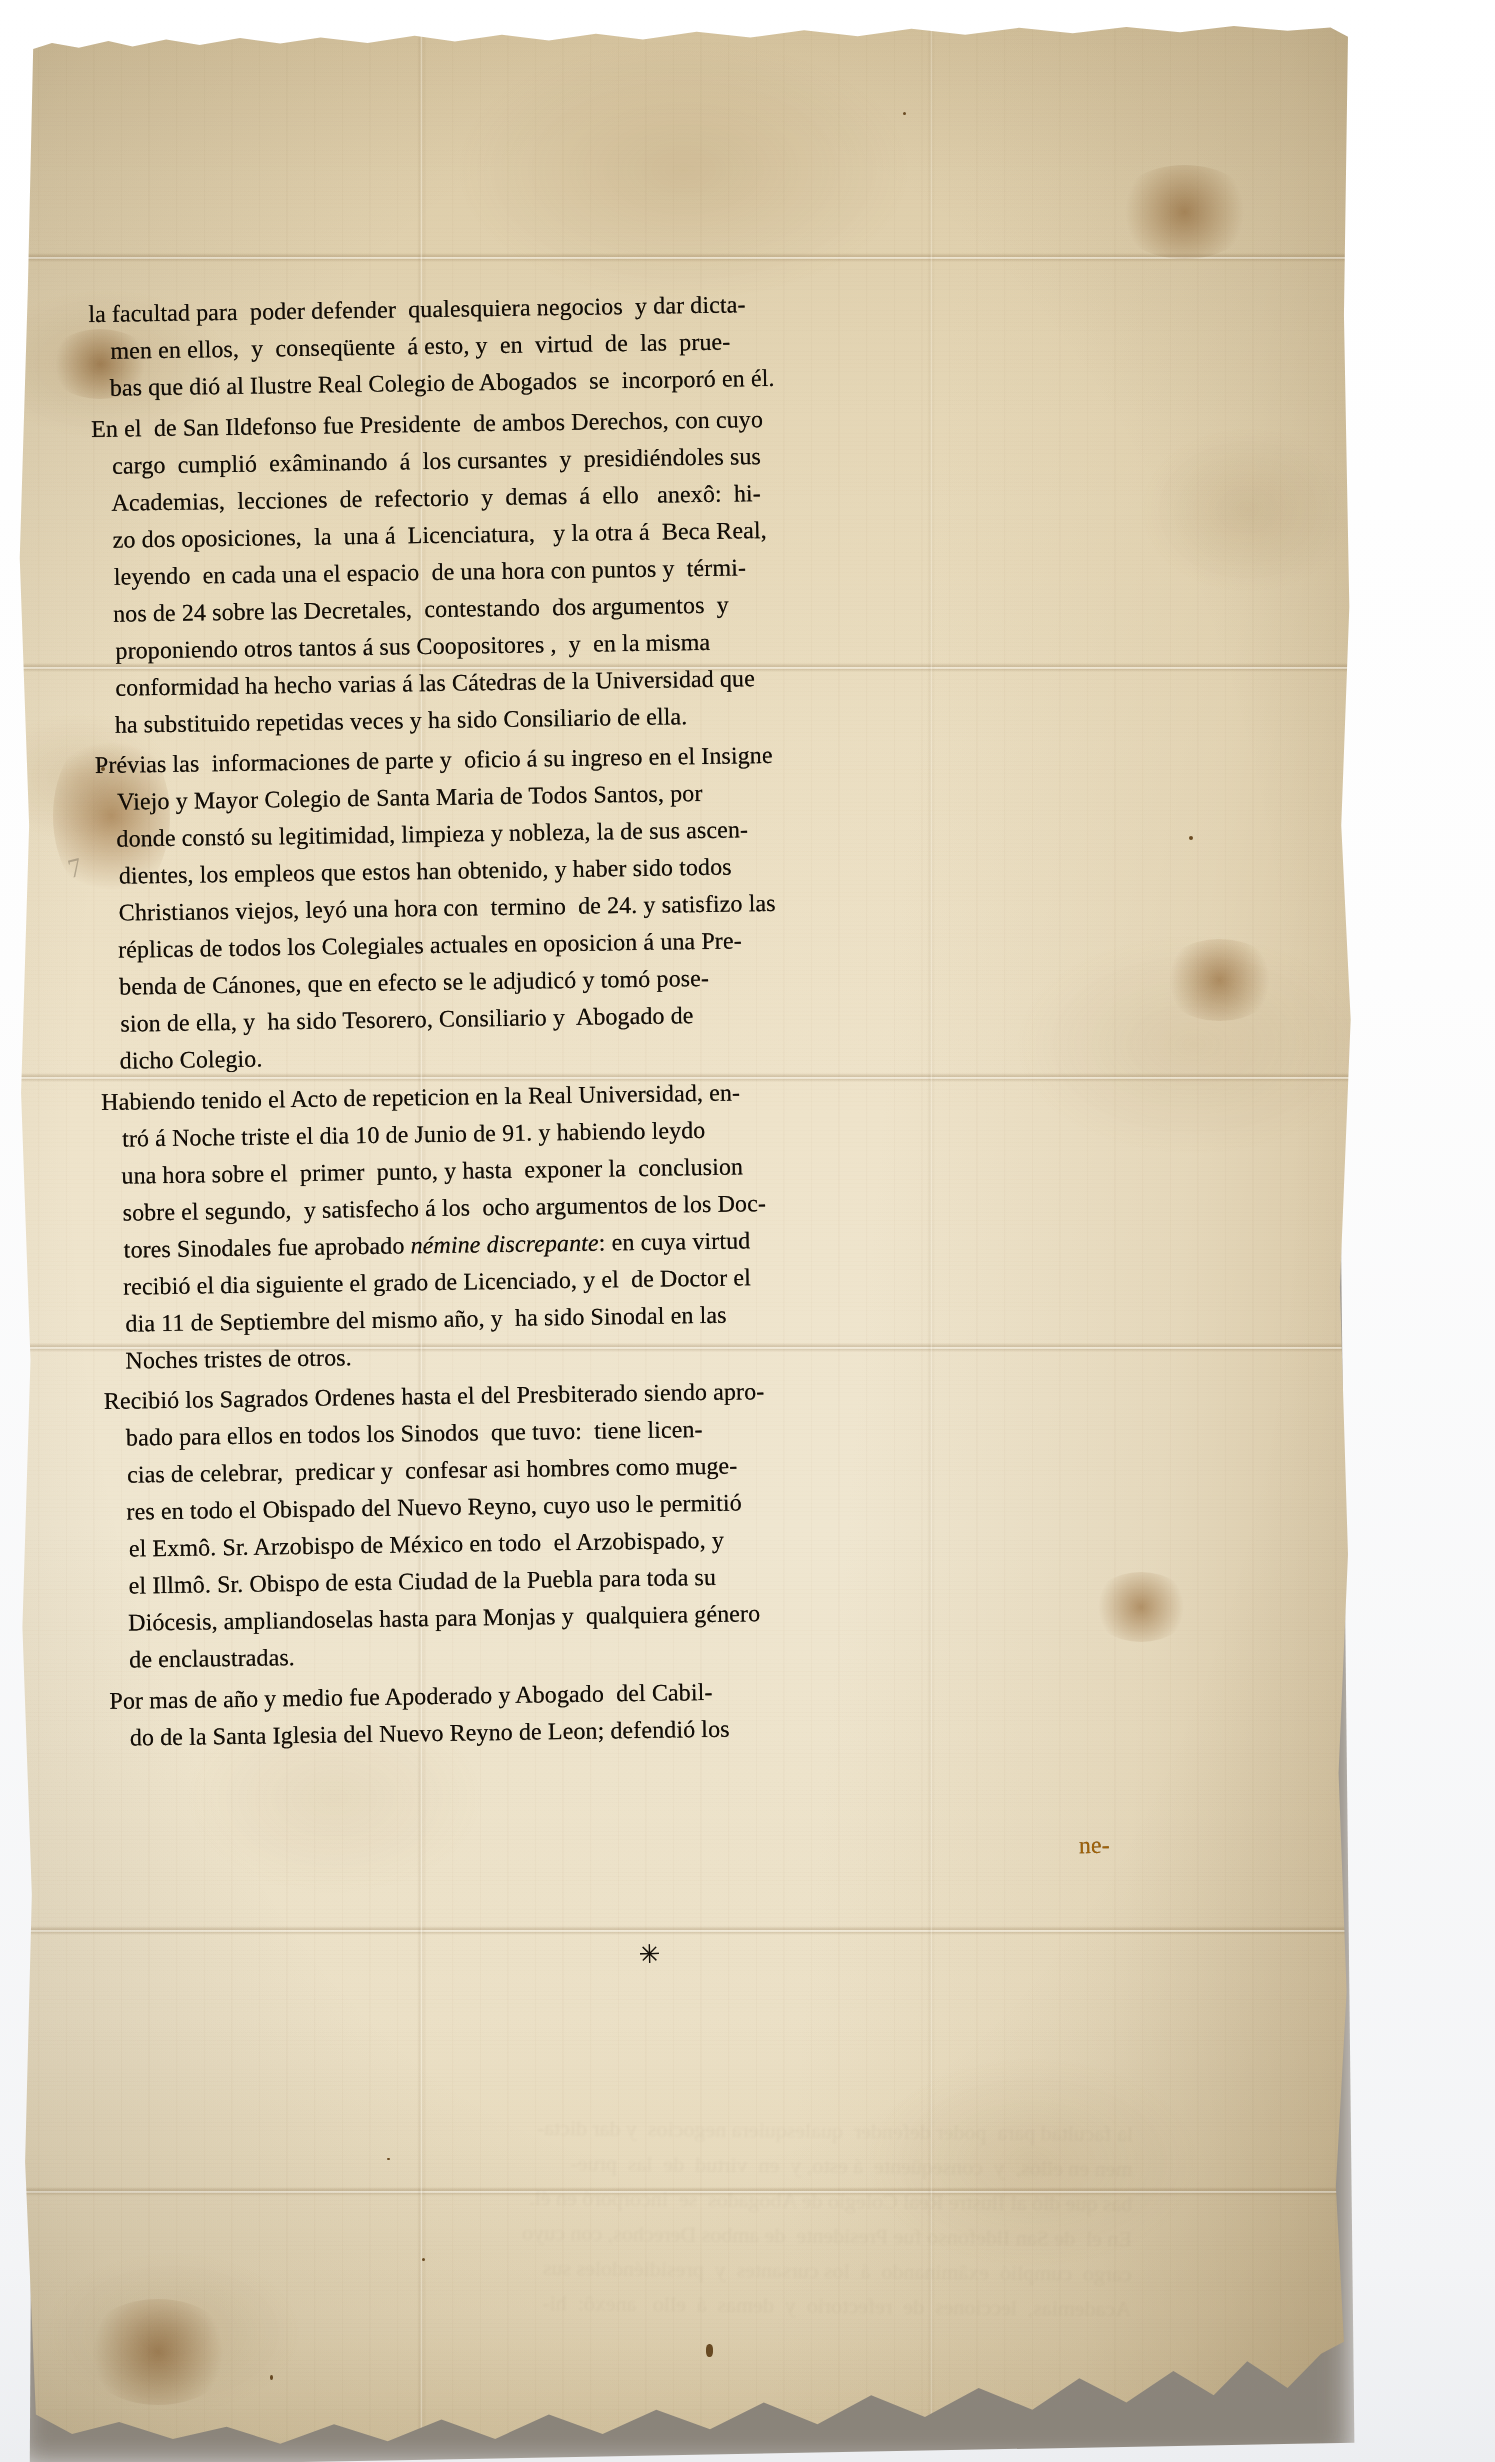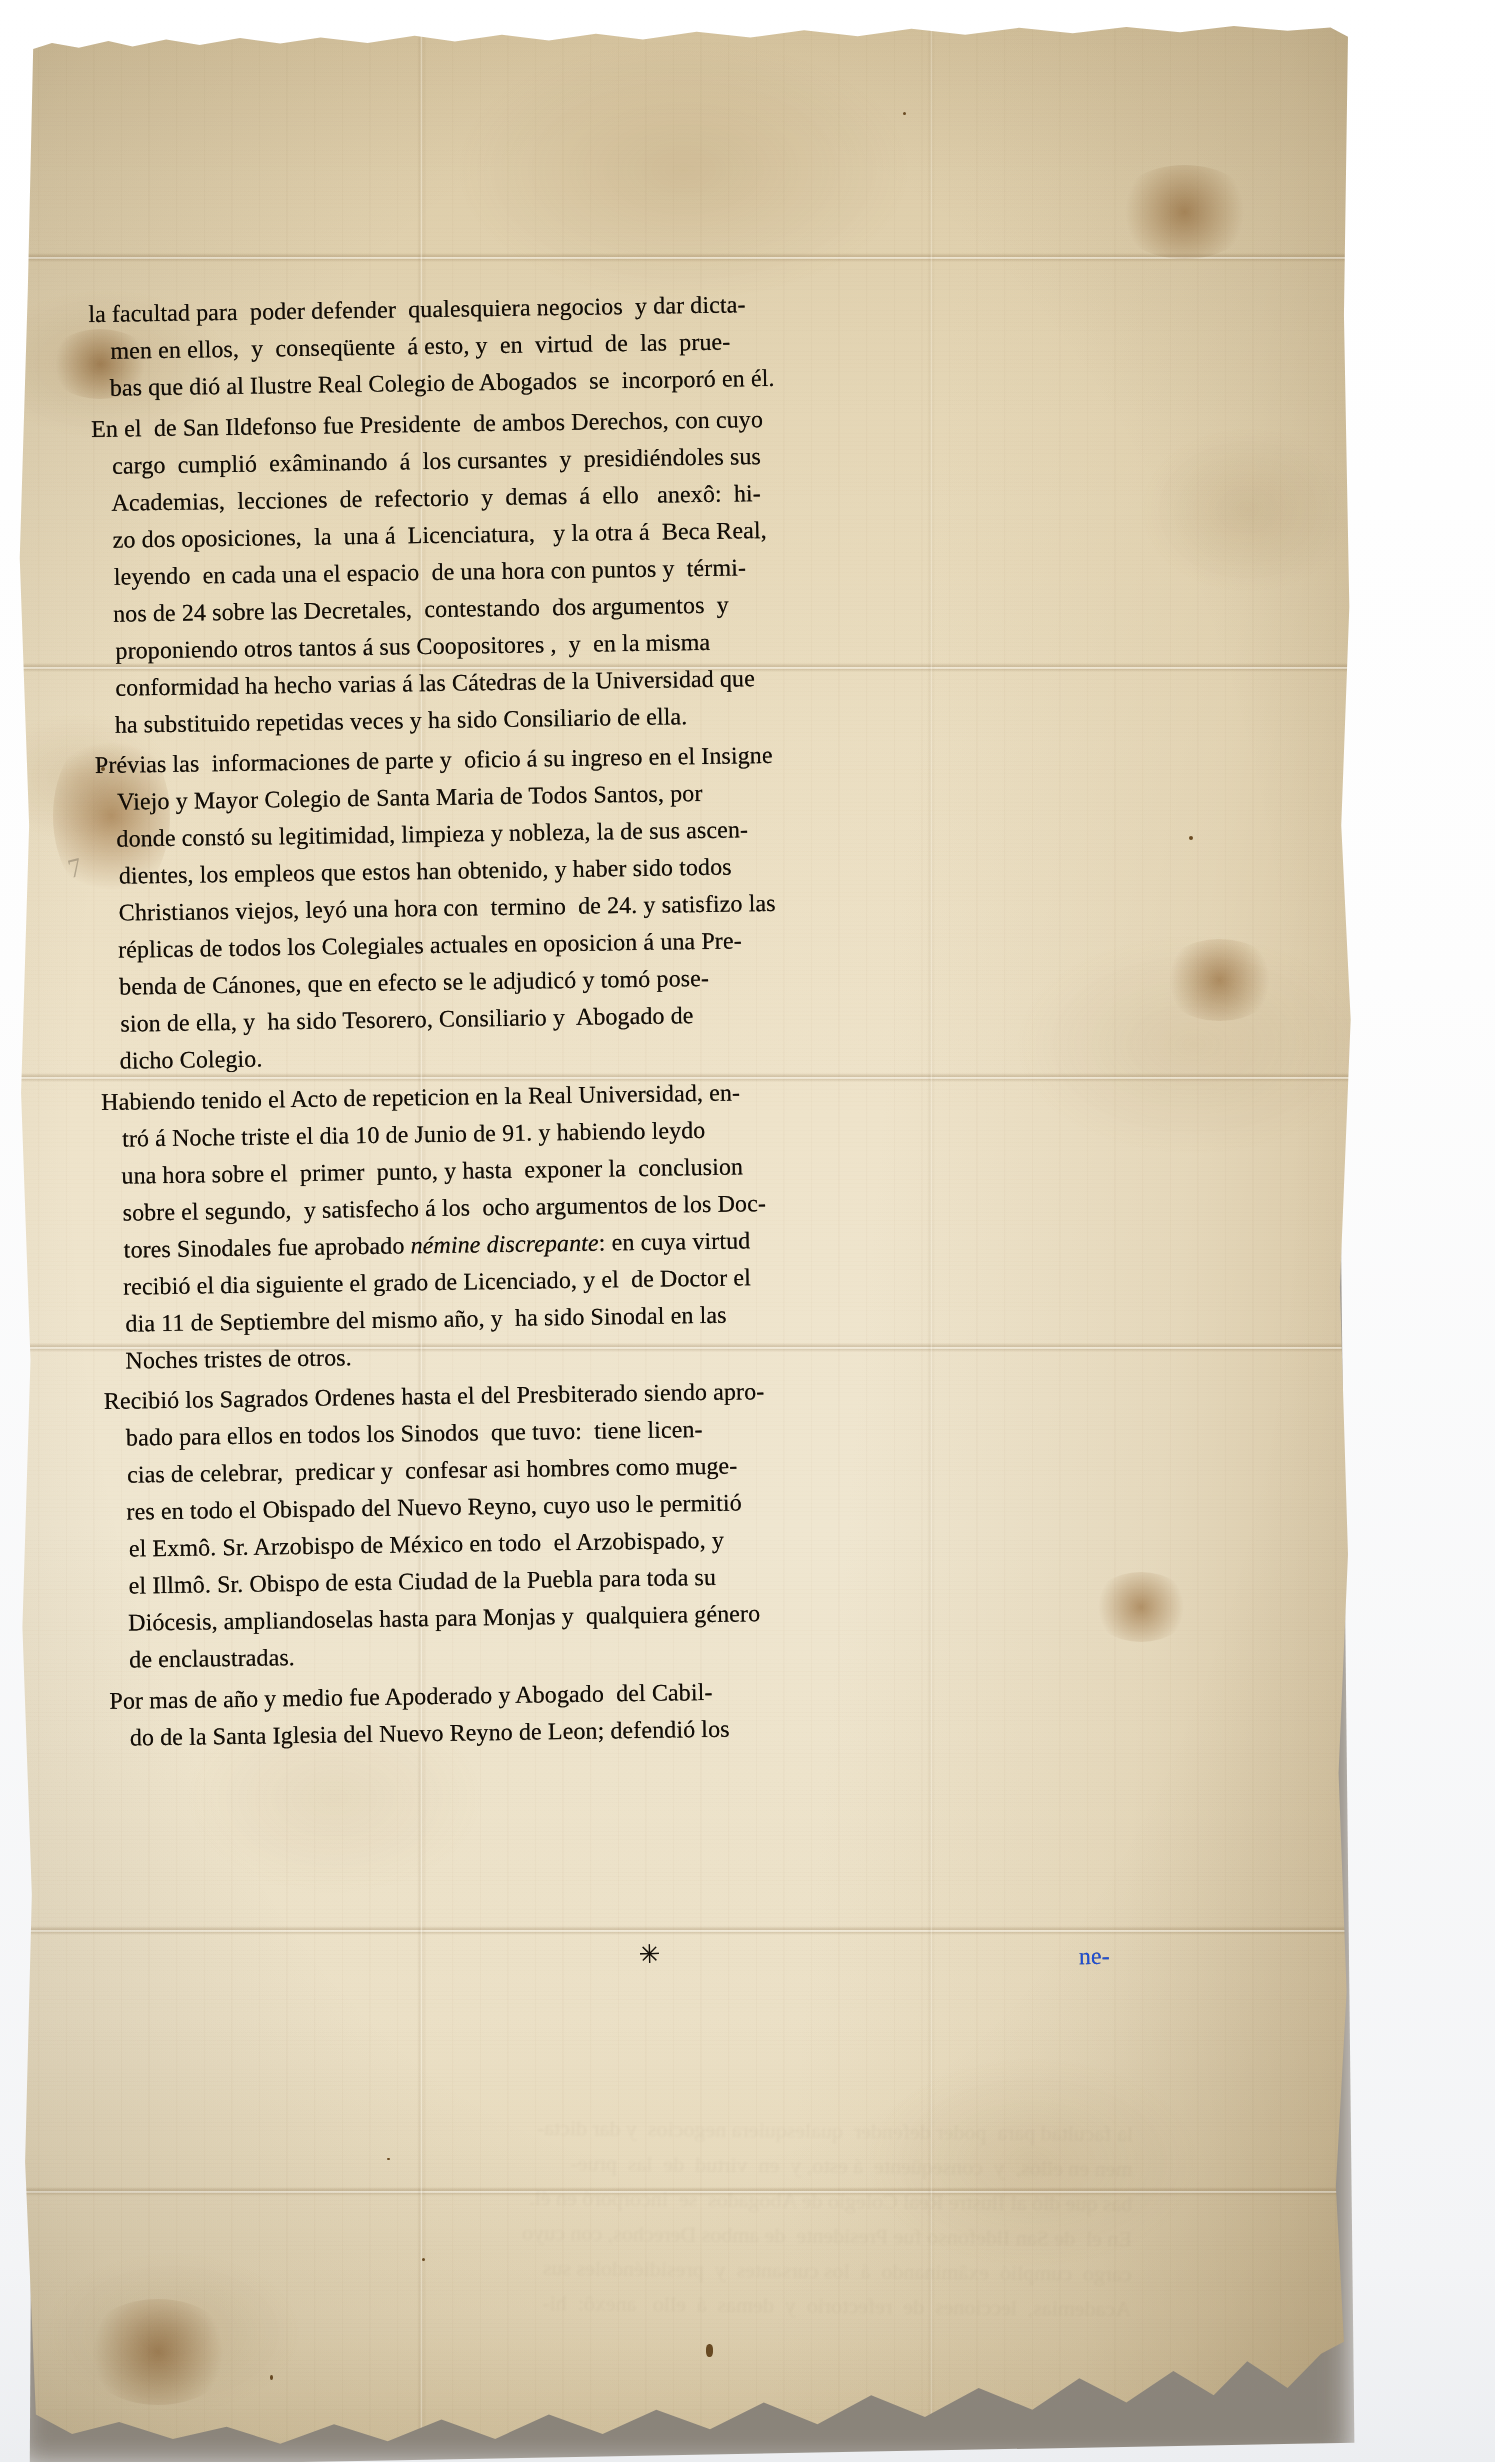--- a/index.html
+++ b/index.html
@@ -138,22 +138,22 @@
 
   
   .d1{transform:translateX(0.6px)}
   .d2{transform:translateX(-0.6px)}
   .d3{transform:translateX(1.2px)}
 
   #ornament{position:absolute;left:632px;top:1942px;width:35px;
     text-align:center;color:#15100a;font-size:26px;line-height:1;
     transform:rotate(-0.85deg);text-shadow:0 0 0.6px rgba(20,14,6,.6);}
 
-  #catchword{position:absolute;left:1079px;top:1944px;
-    color:#1d4ed8;font-size:24px;line-height:1;
+  #catchword{position:absolute;left:1079px;top:1833px;
+    color:#a16207;font-size:24px;line-height:1;
     font-family:"Liberation Serif","DejaVu Serif",serif;
     transform:rotate(-0.85deg);
     text-shadow:0 0 0.5px rgba(20,14,6,.55);}
 
   
   #ghost{position:absolute;left:123px;top:2087px;width:997px;height:223px;
     opacity:.045;filter:blur(1.2px);transform:scaleX(-1) rotate(-0.6deg);
     color:#3a2a12;font-size:22px;line-height:35px;white-space:pre;
     font-family:"Liberation Serif",serif;pointer-events:none;}
 

